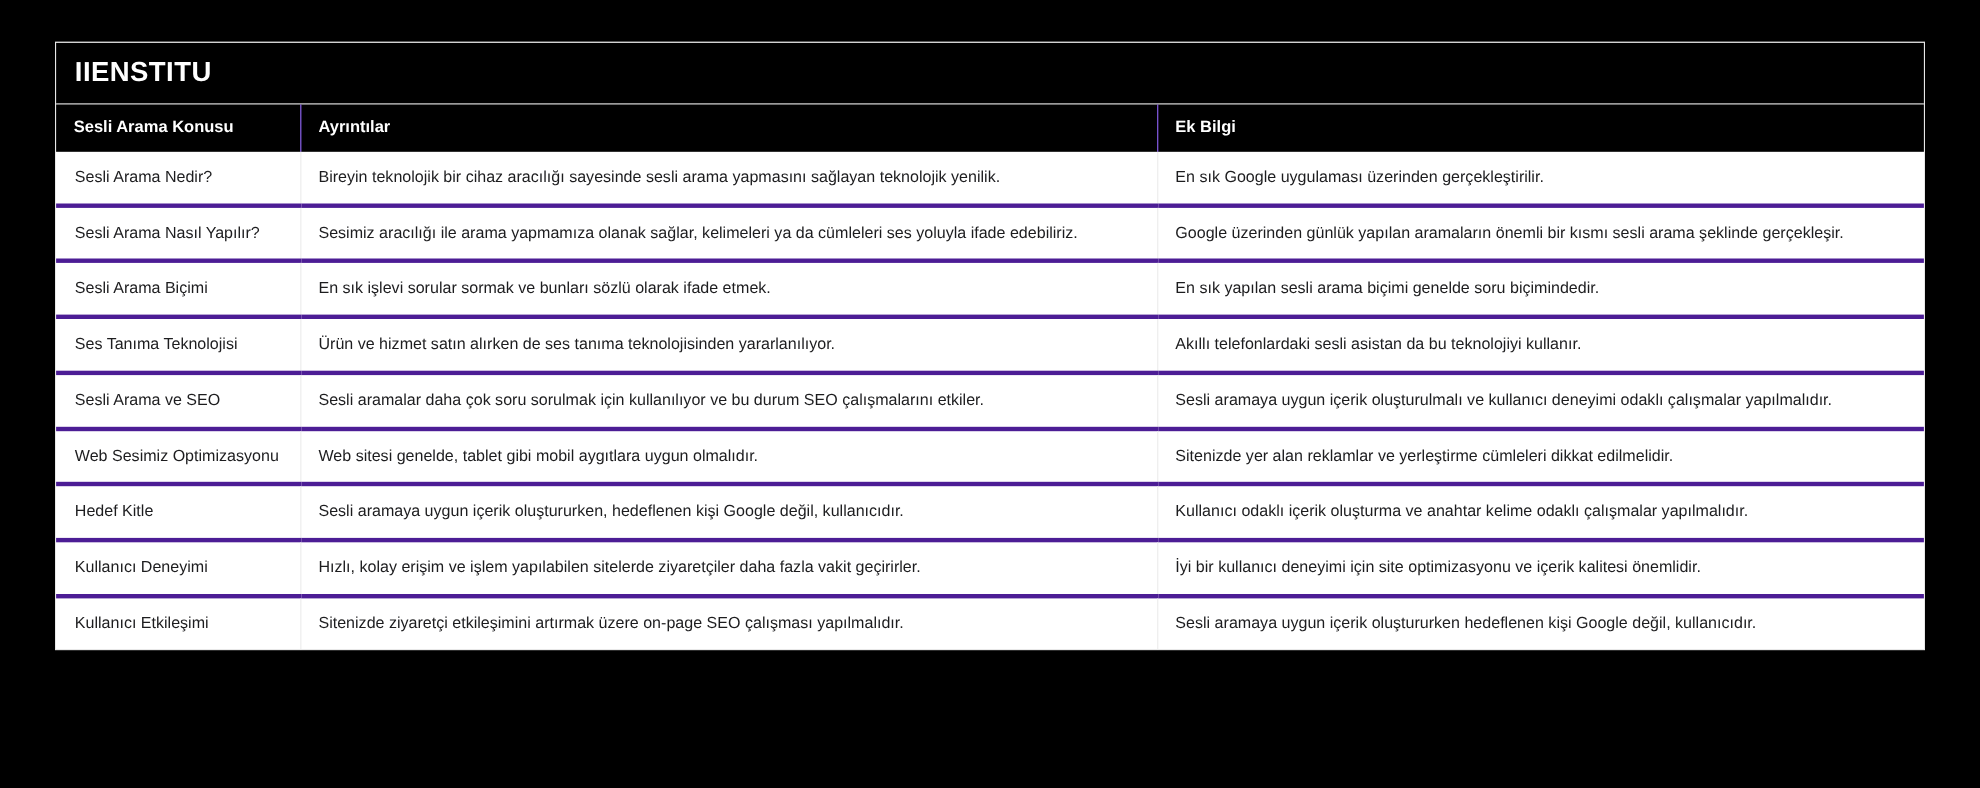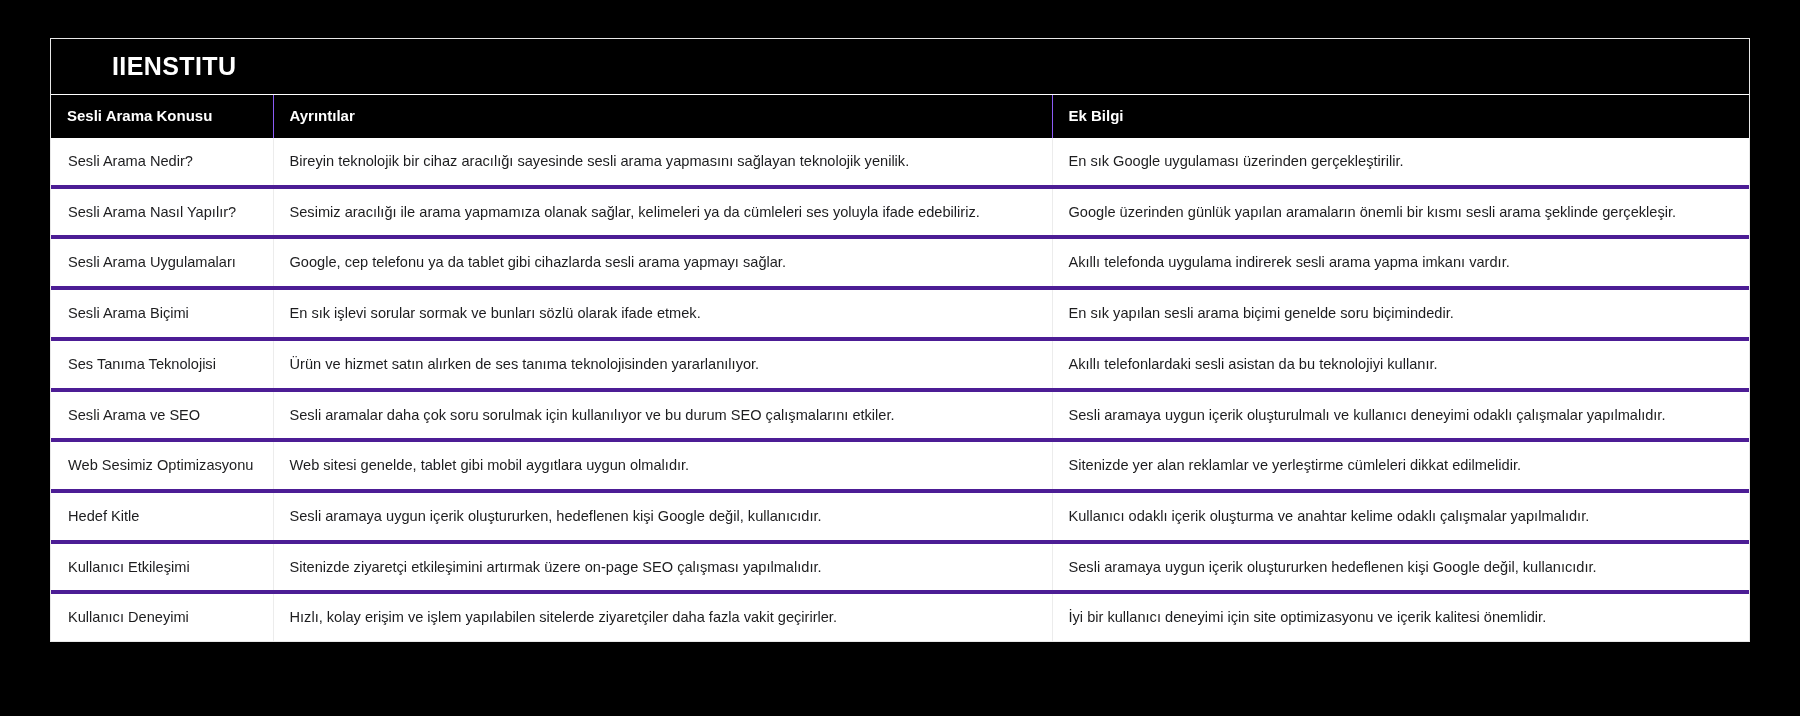--- a/index.html
+++ b/index.html
@@ -44,21 +44,20 @@
     padding: 0 0 0 17px;
     box-sizing: border-box;
   }
   .brand-logo {
     color: #ffffff;
     font-size: 25px;
     font-weight: bold;
     letter-spacing: 0.4px;
     line-height: 1;
     font-family: "Liberation Sans", "DejaVu Sans", sans-serif;
-    margin-left: 44px;
   }
 
   
   table.data-table {
     width: 100%;
     border-collapse: collapse;
     table-layout: fixed;
     background: #ffffff;
   }
 
@@ -127,25 +126,20 @@
           <td class="topic-cell">Sesli Arama Nedir?</td>
           <td>Bireyin teknolojik bir cihaz aracılığı sayesinde sesli arama yapmasını sağlayan teknolojik yenilik.</td>
           <td>En sık Google uygulaması üzerinden gerçekleştirilir.</td>
         </tr>
         <tr>
           <td class="topic-cell">Sesli Arama Nasıl Yapılır?</td>
           <td>Sesimiz aracılığı ile arama yapmamıza olanak sağlar, kelimeleri ya da cümleleri ses yoluyla ifade edebiliriz.</td>
           <td>Google üzerinden günlük yapılan aramaların önemli bir kısmı sesli arama şeklinde gerçekleşir.</td>
         </tr>
         <tr>
-          <td class="topic-cell">Sesli Arama Uygulamaları</td>
-          <td>Google, cep telefonu ya da tablet gibi cihazlarda sesli arama yapmayı sağlar.</td>
-          <td>Akıllı telefonda uygulama indirerek sesli arama yapma imkanı vardır.</td>
-        </tr>
-        <tr>
           <td class="topic-cell">Sesli Arama Biçimi</td>
           <td>En sık işlevi sorular sormak ve bunları sözlü olarak ifade etmek.</td>
           <td>En sık yapılan sesli arama biçimi genelde soru biçimindedir.</td>
         </tr>
         <tr>
           <td class="topic-cell">Ses Tanıma Teknolojisi</td>
           <td>Ürün ve hizmet satın alırken de ses tanıma teknolojisinden yararlanılıyor.</td>
           <td>Akıllı telefonlardaki sesli asistan da bu teknolojiyi kullanır.</td>
         </tr>
         <tr>
@@ -157,27 +151,27 @@
           <td class="topic-cell">Web Sesimiz Optimizasyonu</td>
           <td>Web sitesi genelde, tablet gibi mobil aygıtlara uygun olmalıdır.</td>
           <td>Sitenizde yer alan reklamlar ve yerleştirme cümleleri dikkat edilmelidir.</td>
         </tr>
         <tr>
           <td class="topic-cell">Hedef Kitle</td>
           <td>Sesli aramaya uygun içerik oluştururken, hedeflenen kişi Google değil, kullanıcıdır.</td>
           <td>Kullanıcı odaklı içerik oluşturma ve anahtar kelime odaklı çalışmalar yapılmalıdır.</td>
         </tr>
         <tr>
+          <td class="topic-cell">Kullanıcı Deneyimi</td>
+          <td>Hızlı, kolay erişim ve işlem yapılabilen sitelerde ziyaretçiler daha fazla vakit geçirirler.</td>
+          <td>İyi bir kullanıcı deneyimi için site optimizasyonu ve içerik kalitesi önemlidir.</td>
+        </tr>
+        <tr>
           <td class="topic-cell">Kullanıcı Etkileşimi</td>
           <td>Sitenizde ziyaretçi etkileşimini artırmak üzere on-page SEO çalışması yapılmalıdır.</td>
           <td>Sesli aramaya uygun içerik oluştururken hedeflenen kişi Google değil, kullanıcıdır.</td>
-        </tr>
-        <tr>
-          <td class="topic-cell">Kullanıcı Deneyimi</td>
-          <td>Hızlı, kolay erişim ve işlem yapılabilen sitelerde ziyaretçiler daha fazla vakit geçirirler.</td>
-          <td>İyi bir kullanıcı deneyimi için site optimizasyonu ve içerik kalitesi önemlidir.</td>
         </tr>
       </tbody>
     </table>
 
   </div>
 
 </div>
 
 </body></html>

